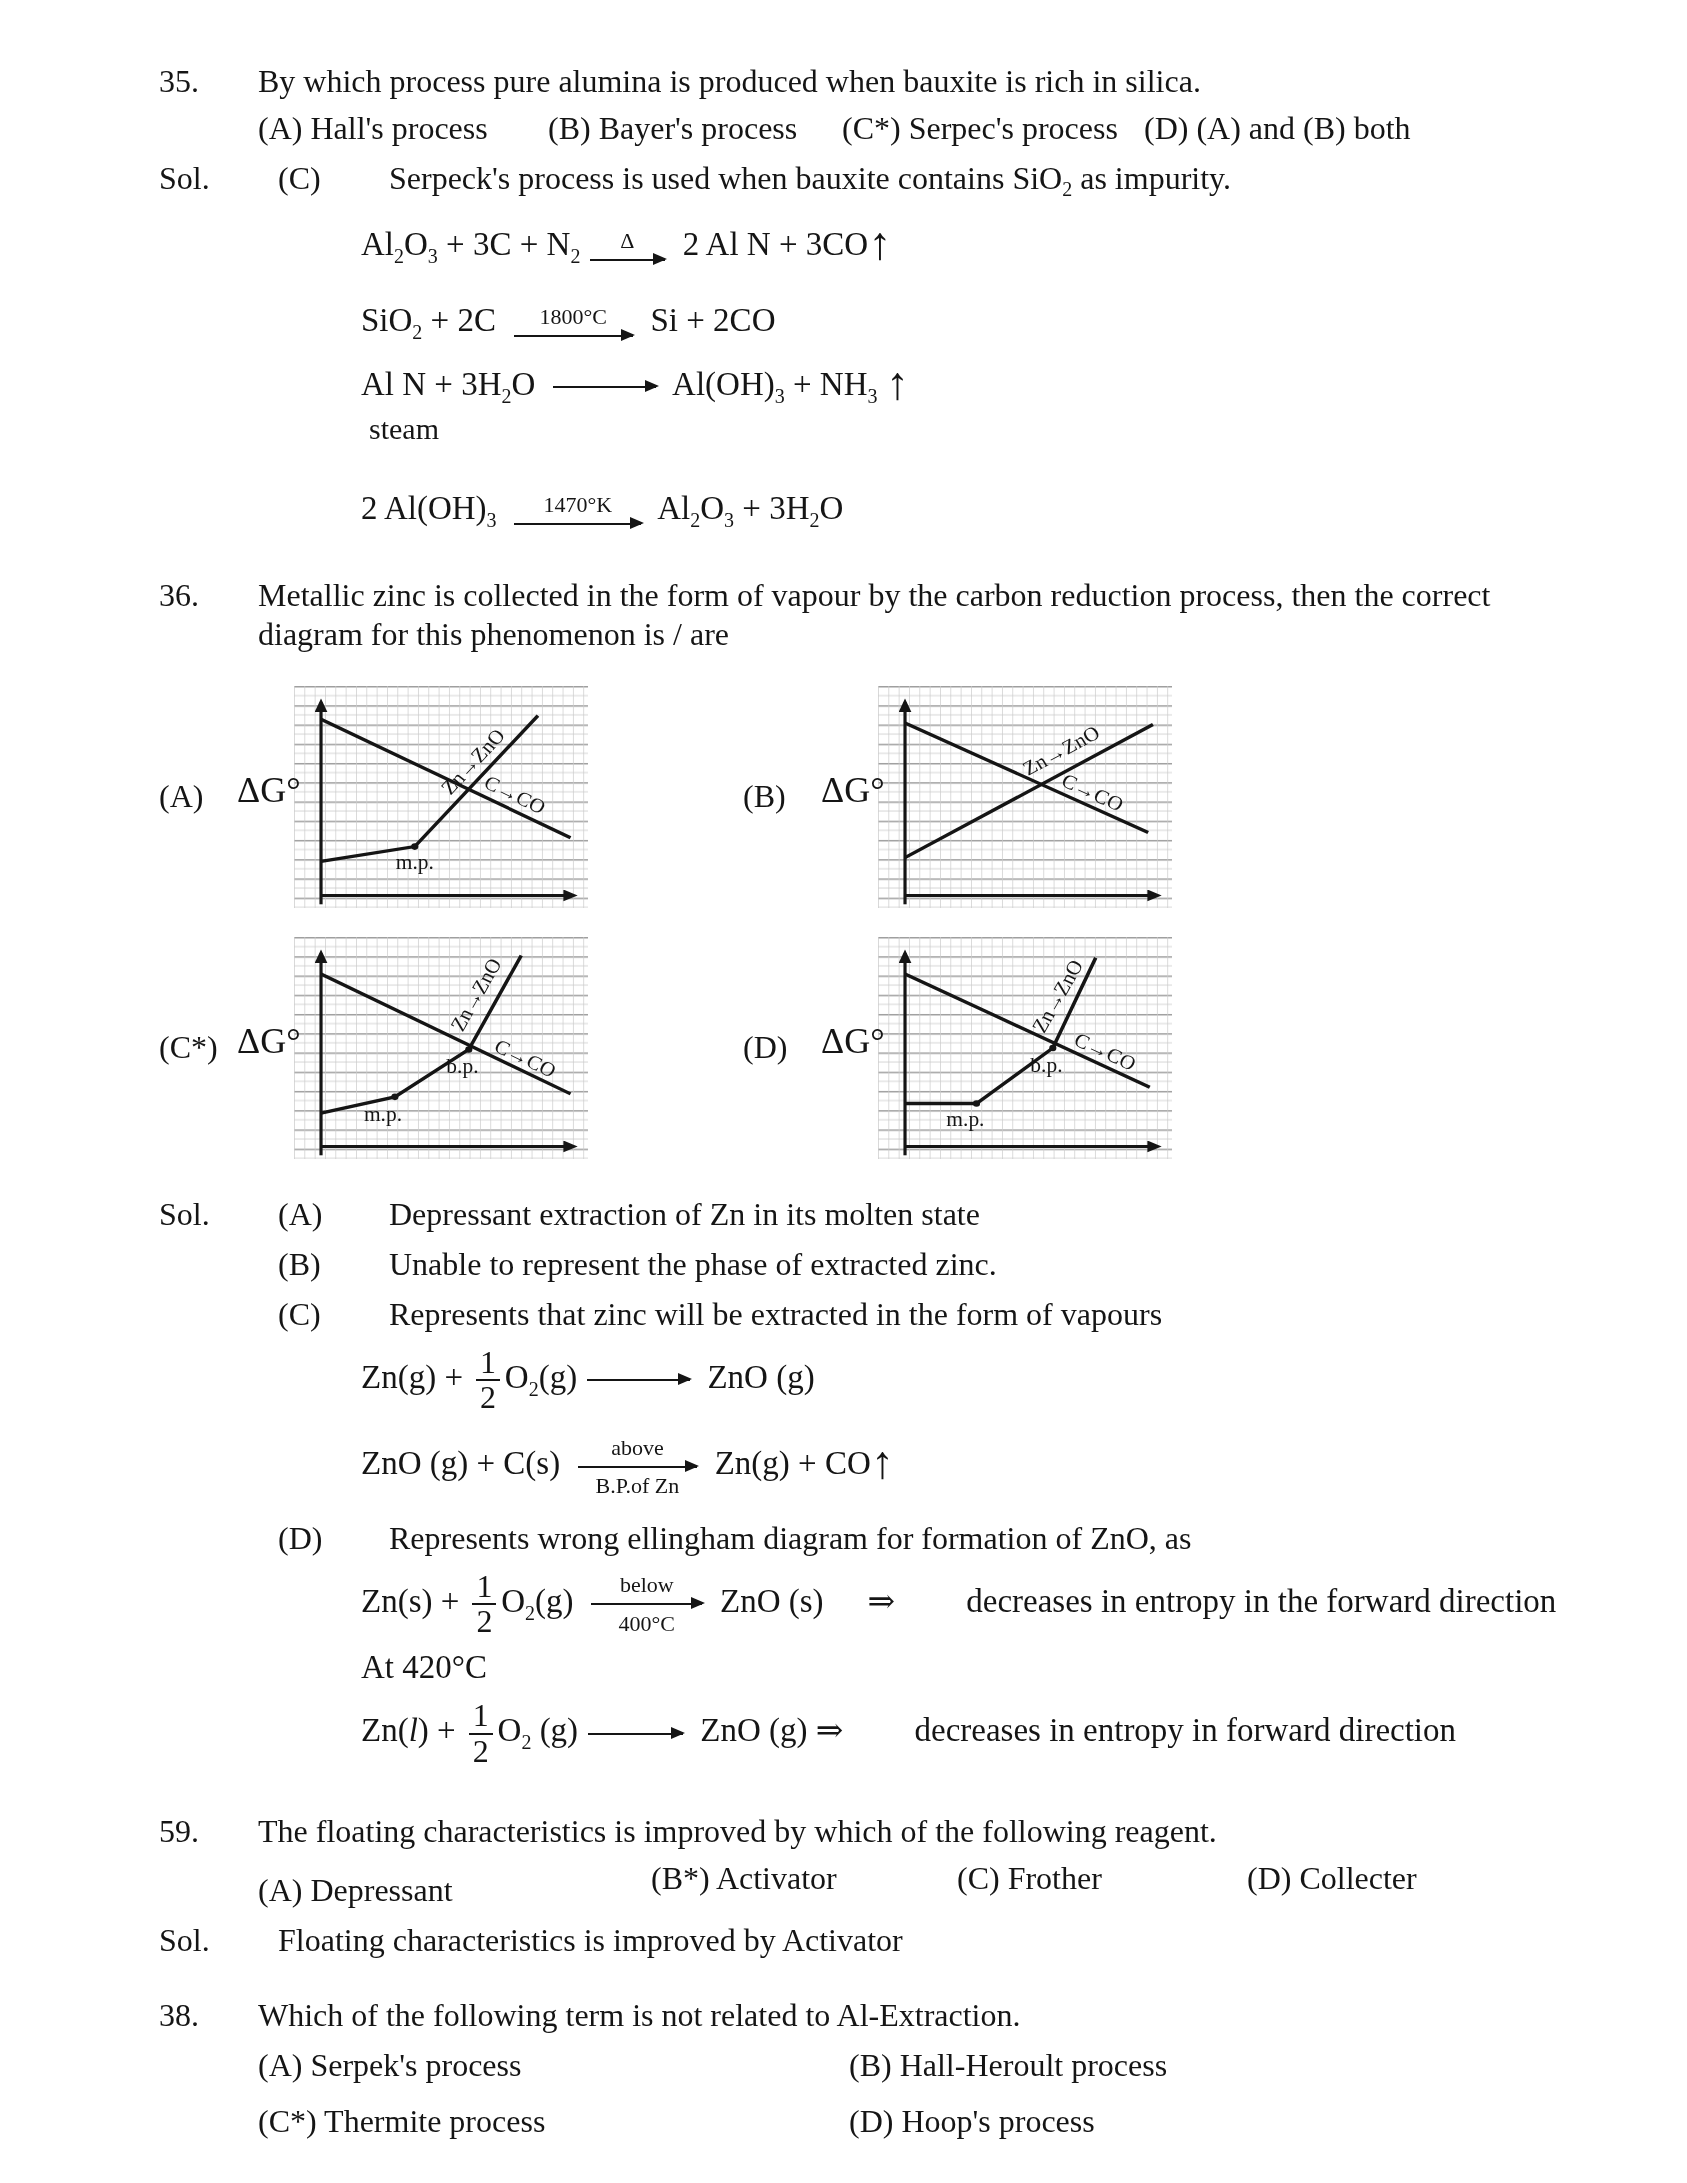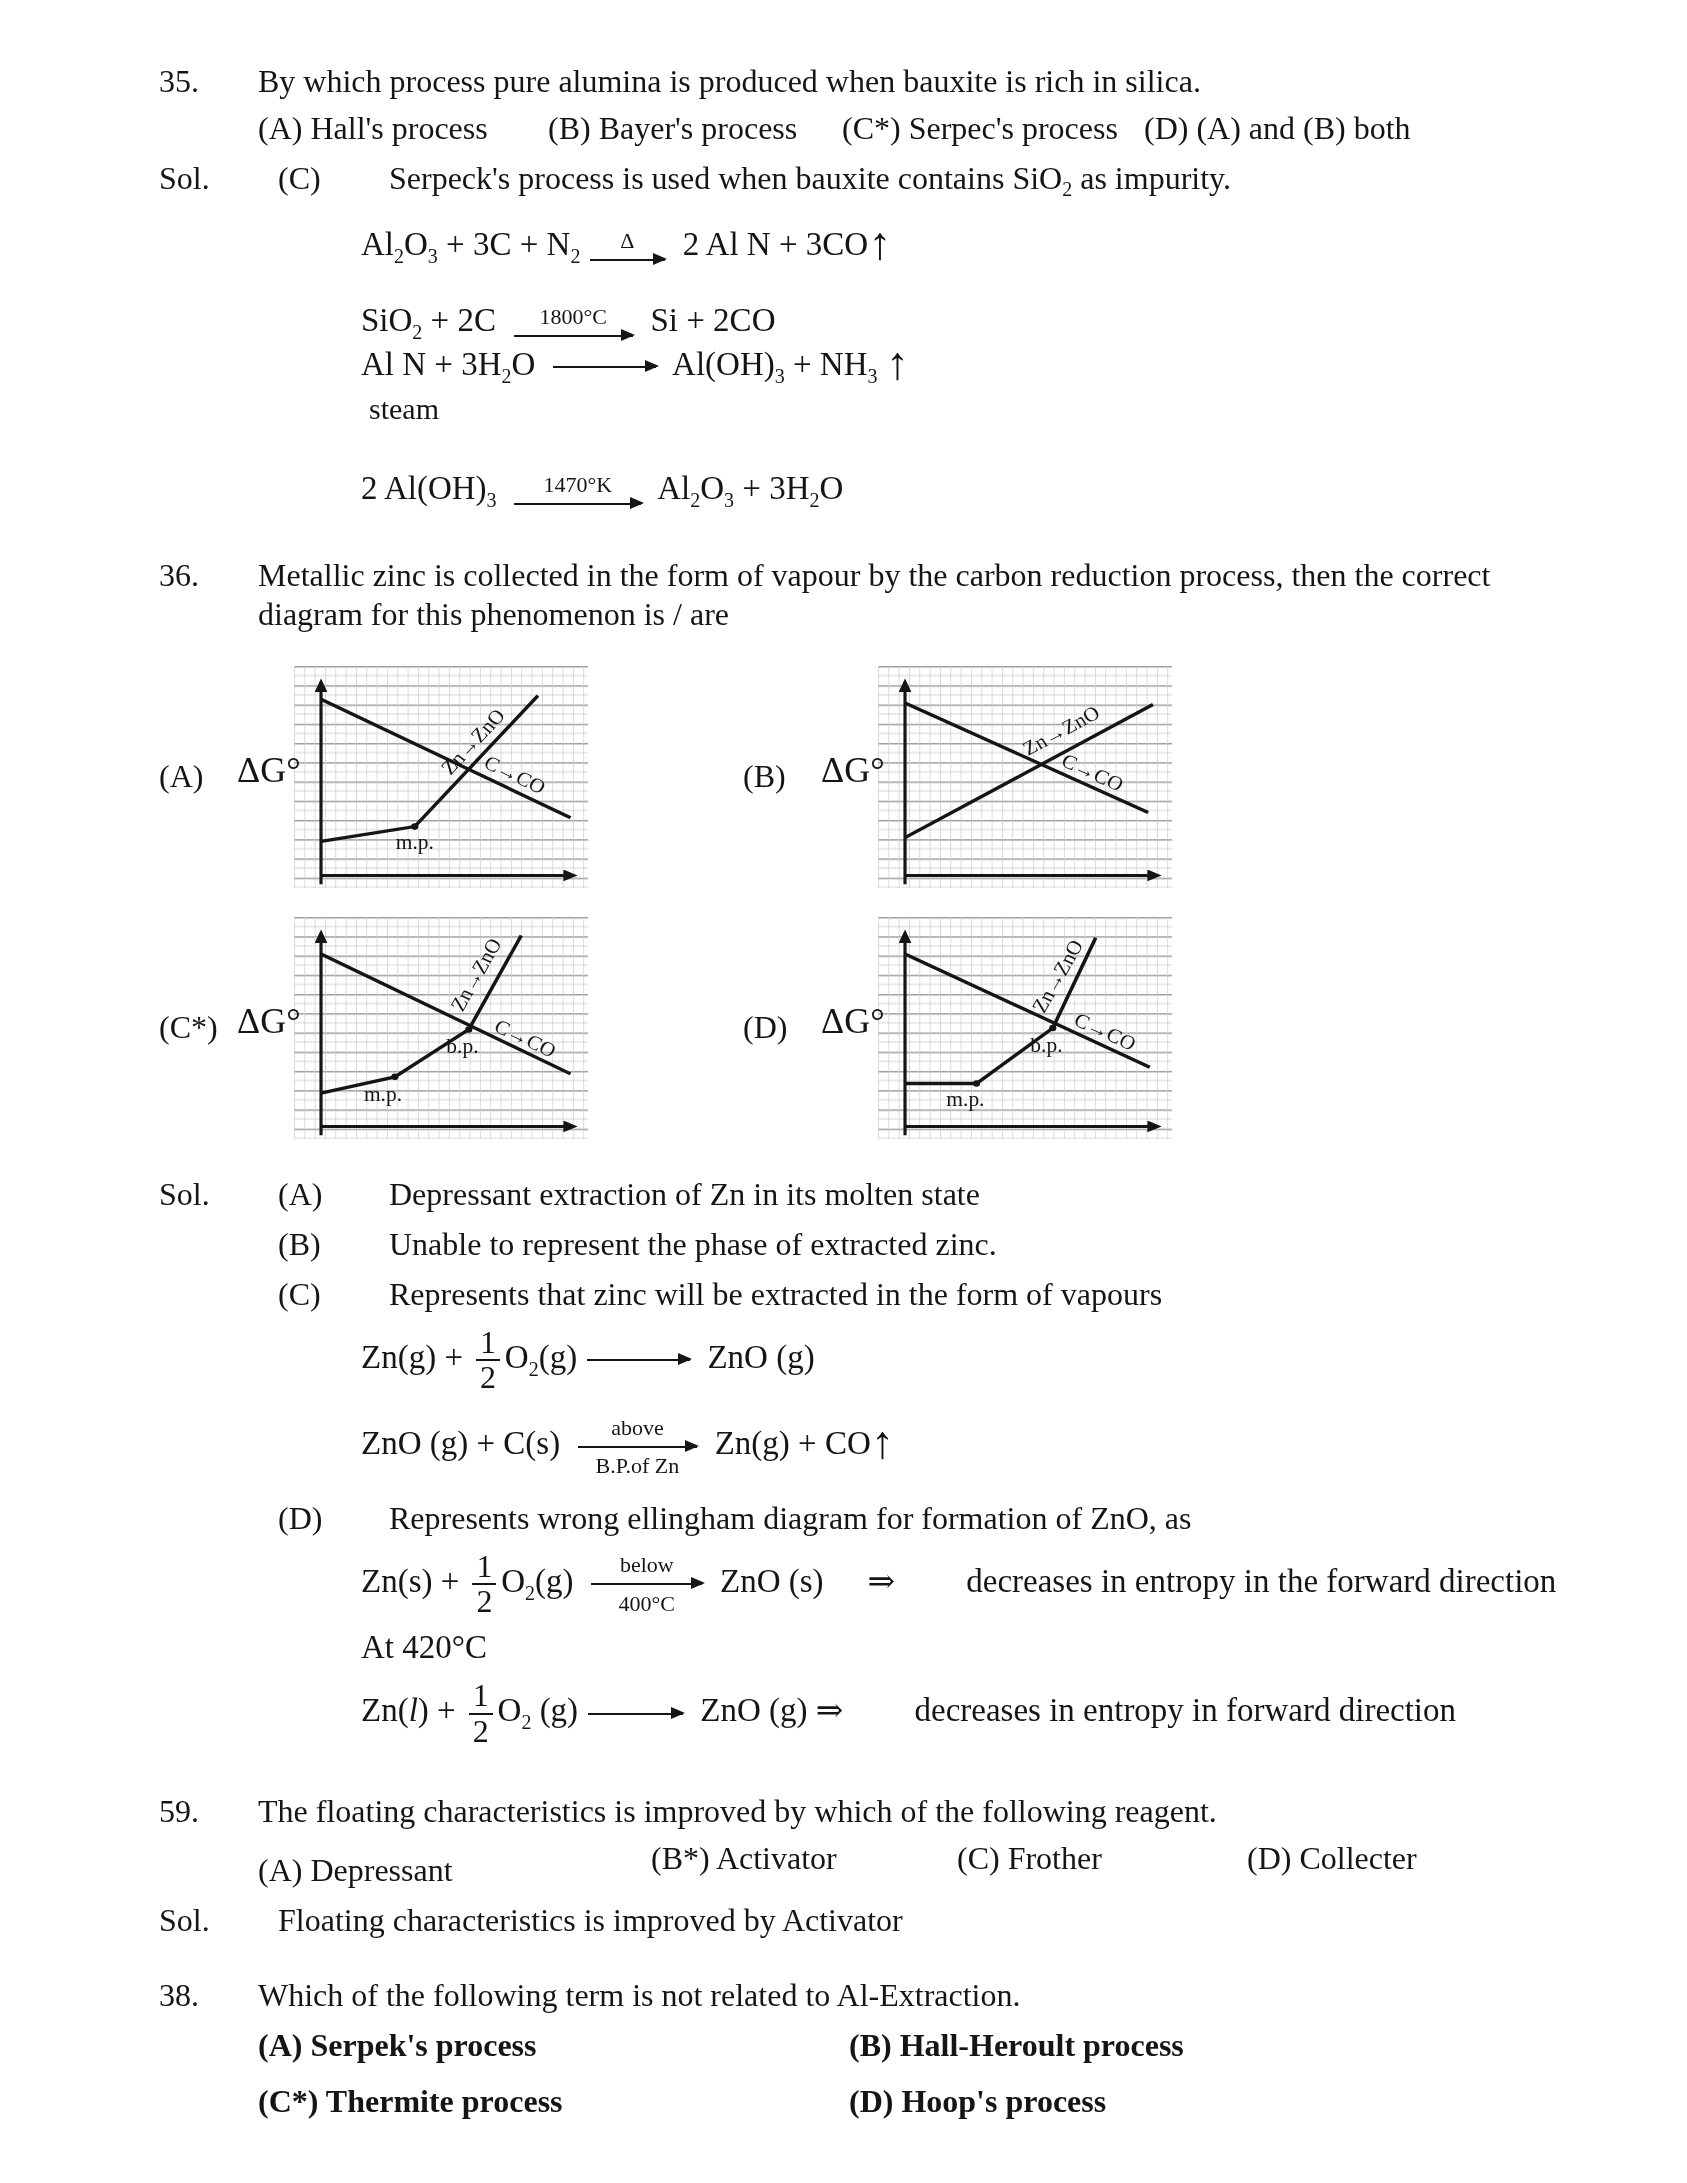--- a/index.html
+++ b/index.html
@@ -12,21 +12,21 @@
   .num{flex:0 0 99px;}
   .letter{flex:0 0 91px;}
   .qtext{flex:1;}
   .w1640{max-width:1302px;}
   .opts{display:flex;margin-left:99px;margin-top:8px;}
   .o35a{width:290px;}.o35b{width:294px;}.o35c{width:302px;}
   .o37a{width:393px;margin-top:12px;}.o37b{width:306px;}.o37c{width:290px;}
   .solrow{display:flex;margin-top:11px;gap:20px;}
   .eqs{margin-left:202px;font-size:33px;}
   .eq{white-space:pre-wrap;}
-  .mt28{margin-top:22px;}.mt40{margin-top:32px;}.mt18{margin-top:0;}
+  .mt28{margin-top:22px;}.mt40{margin-top:32px;}.mt18{margin-top:20px;}
   .mt50{margin-top:40px;}.mt15{margin-top:12px;}.mt25{margin-top:20px;}
   .mt10{margin-top:8px;}
   sub{font-size:20px;}
   .frac{display:inline-flex;flex-direction:column;align-items:center;vertical-align:middle;
         margin:0 4.8px;line-height:1.05;font-size:32px;}
   .fn{padding:0 4px;}
   .fd{border-top:2.4px solid #151515;padding:0 4px;}
   .rx{display:inline-flex;flex-direction:column;align-items:center;vertical-align:middle;
       margin:0 9.5px;line-height:1;}
   .rxt,.rxb{font-size:22px;line-height:1.15;}
@@ -36,21 +36,21 @@
   .uparr{font-size:46px;line-height:0;vertical-align:-4px;}
   .steam{font-size:30px;margin-left:8px;margin-top:3.2px;}
   .dgrid{display:grid;grid-template-columns:584px auto;row-gap:29px;margin-top:32px;}
   .dcell{display:flex;align-items:center;}
   .dlabel{width:78px;}
   .dg{width:57px;font-size:36px;transform:translateY(-6.4px);}
   .plot{display:block;}
   svg text{font-family:"Liberation Serif","DejaVu Serif",serif;fill:#151515;}
   .curve-label{font-size:27px;}
   .kink-label{font-size:27px;}
-  .two{display:flex;font-weight:bold;}
+  .two{display:flex;}
   .colw{width:591px;}
   .mtq{margin-top:44px;}
 </style>
 </head>
 <body>
 
 <svg width="0" height="0" style="position:absolute" aria-hidden="true">
   <defs>
     <pattern id="gp" width="13" height="26" patternUnits="userSpaceOnUse">
       <rect width="13" height="26" fill="#ffffff"></rect>

